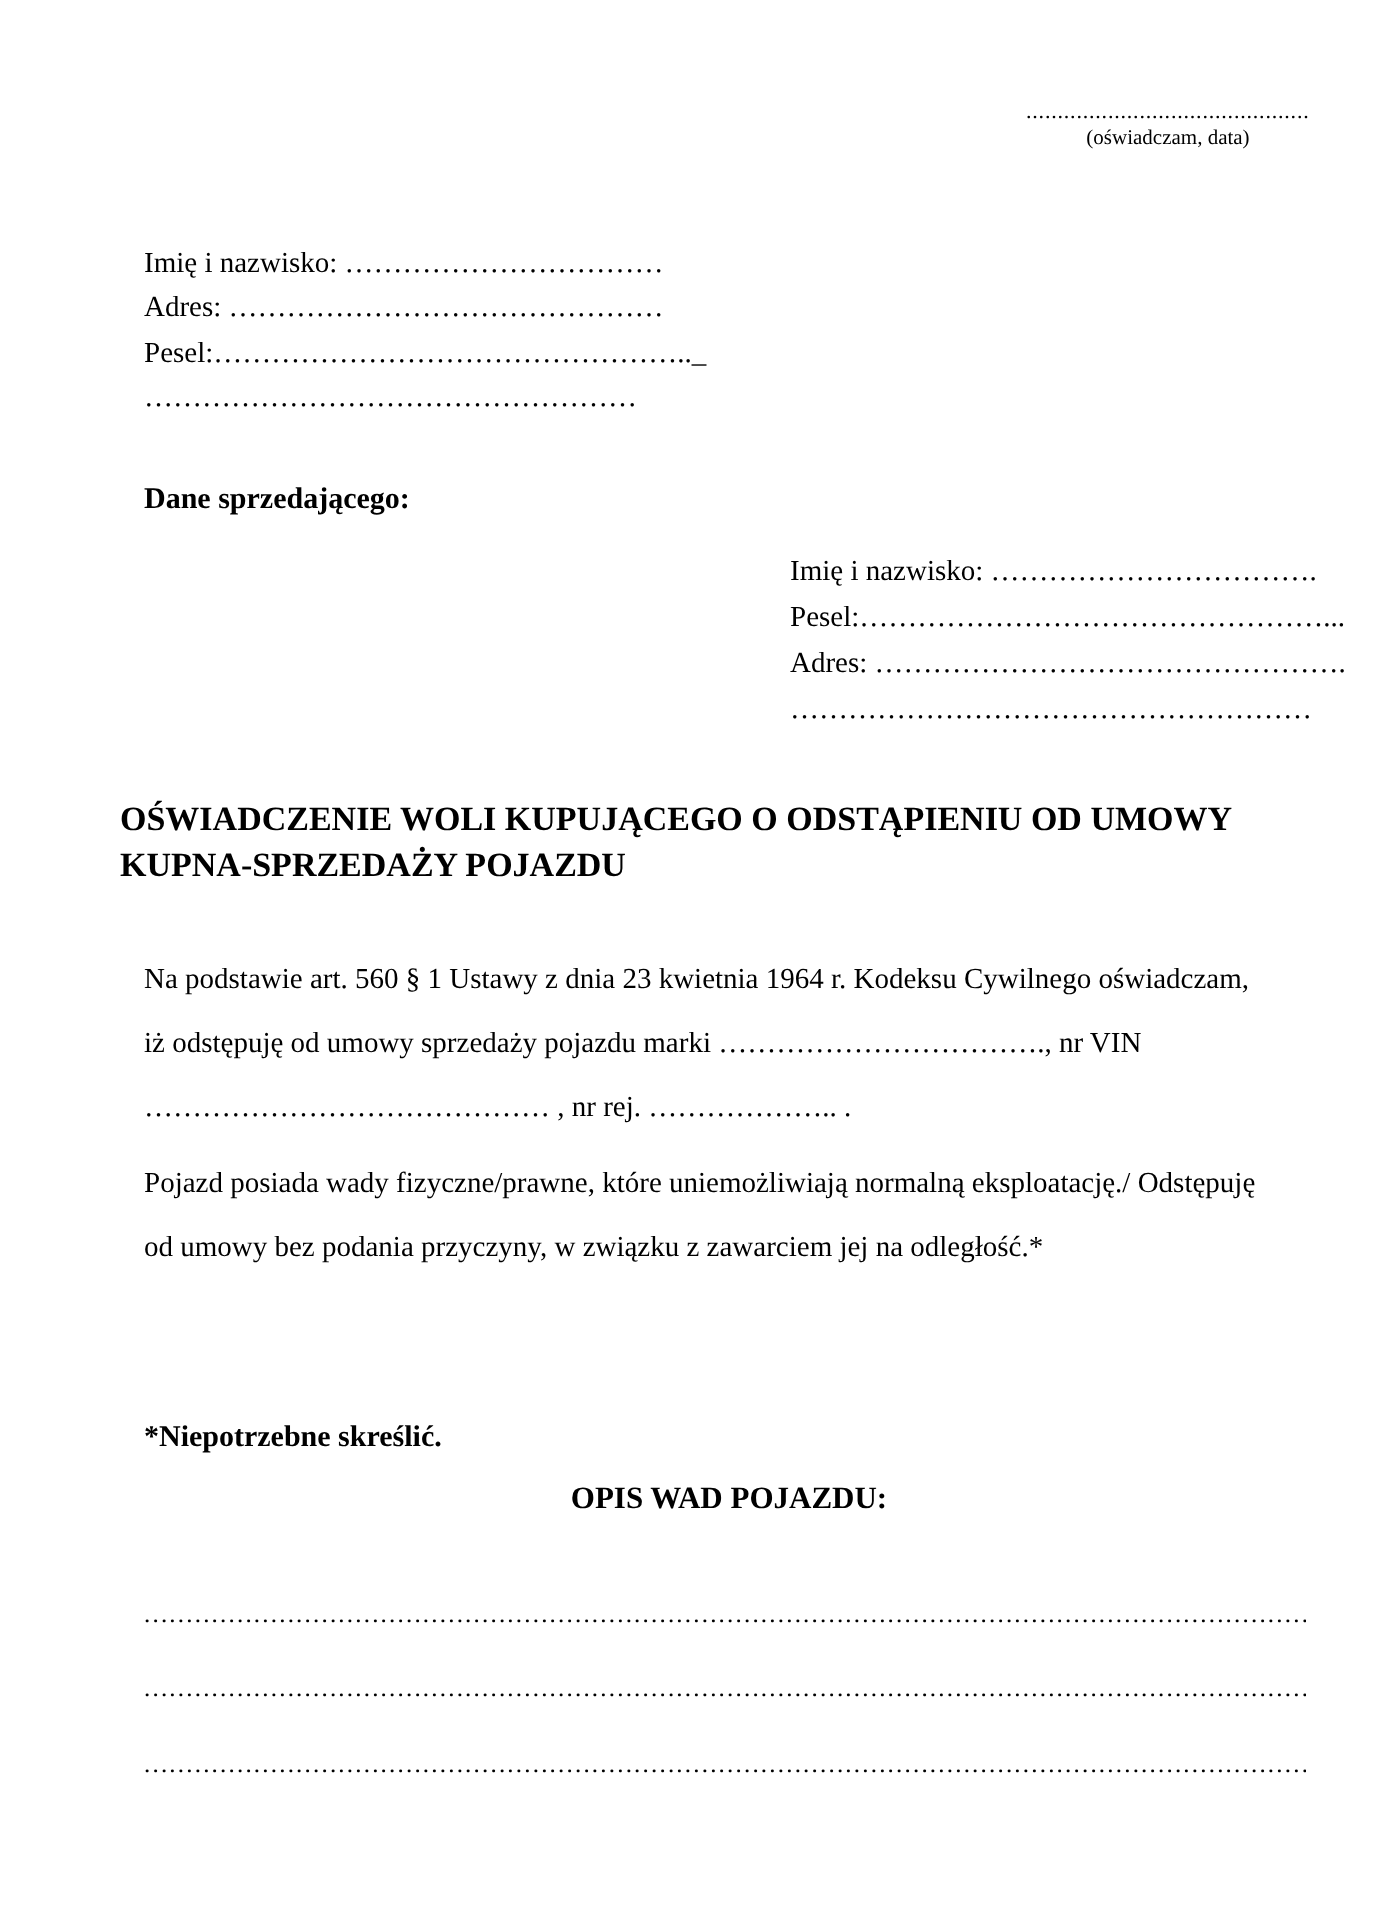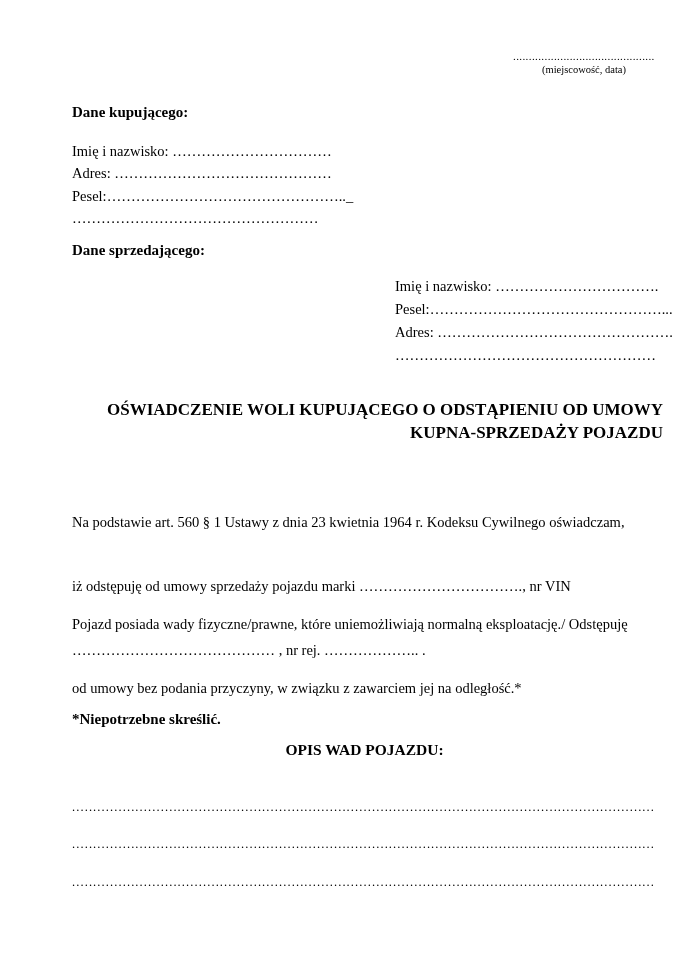--- a/index.html
+++ b/index.html
@@ -82,37 +82,36 @@
   .seller .field-line {
     line-height: 23px;
   }
 
   
   .doc-title {
     position: absolute;
     left: 60px;
     right: 36px;
     top: 398px;
-    text-align: right;
+    text-align: left;
     font-size: 17px;
     font-weight: bold;
     line-height: 23px;
   }
 
   
   .para {
     position: absolute;
     left: 72px;
     right: 30px;
     font-size: 14.5px;
   }
   .para .pline {
     line-height: 32.2px;
     white-space: nowrap;
-    margin-top: 32px;
   }
   .para1 { top: 474px; }
   .para2 { top: 576px; }
 
   .footnote {
     position: absolute;
     left: 72px;
     top: 710px;
     font-size: 15px;
     font-weight: bold;
@@ -144,25 +143,24 @@
   .wline-2 { top: 838px; }
   .wline-3 { top: 876px; }
 </style>
 </head>
 <body>
 
 <div class="page">
 
   <div class="header-date">
     <div class="dots-small">............................................................</div>
-    <div class="caption">(miejscowość, data)</div>
+    <div class="caption">(oświadczam, data)</div>
   </div>
 
   <div class="buyer">
-    <div class="section-heading">Dane kupującego:</div>
     <div class="field-lines">
       <div class="field-line">Imię i nazwisko: ……………………………</div>
       <div class="field-line">Adres: ………………………………………</div>
       <div class="field-line">Pesel:………………………………………….._</div>
       <div class="field-line">……………………………………………</div>
     </div>
   </div>
 
   <div class="seller">
     <div class="section-heading">Dane sprzedającego:</div>

